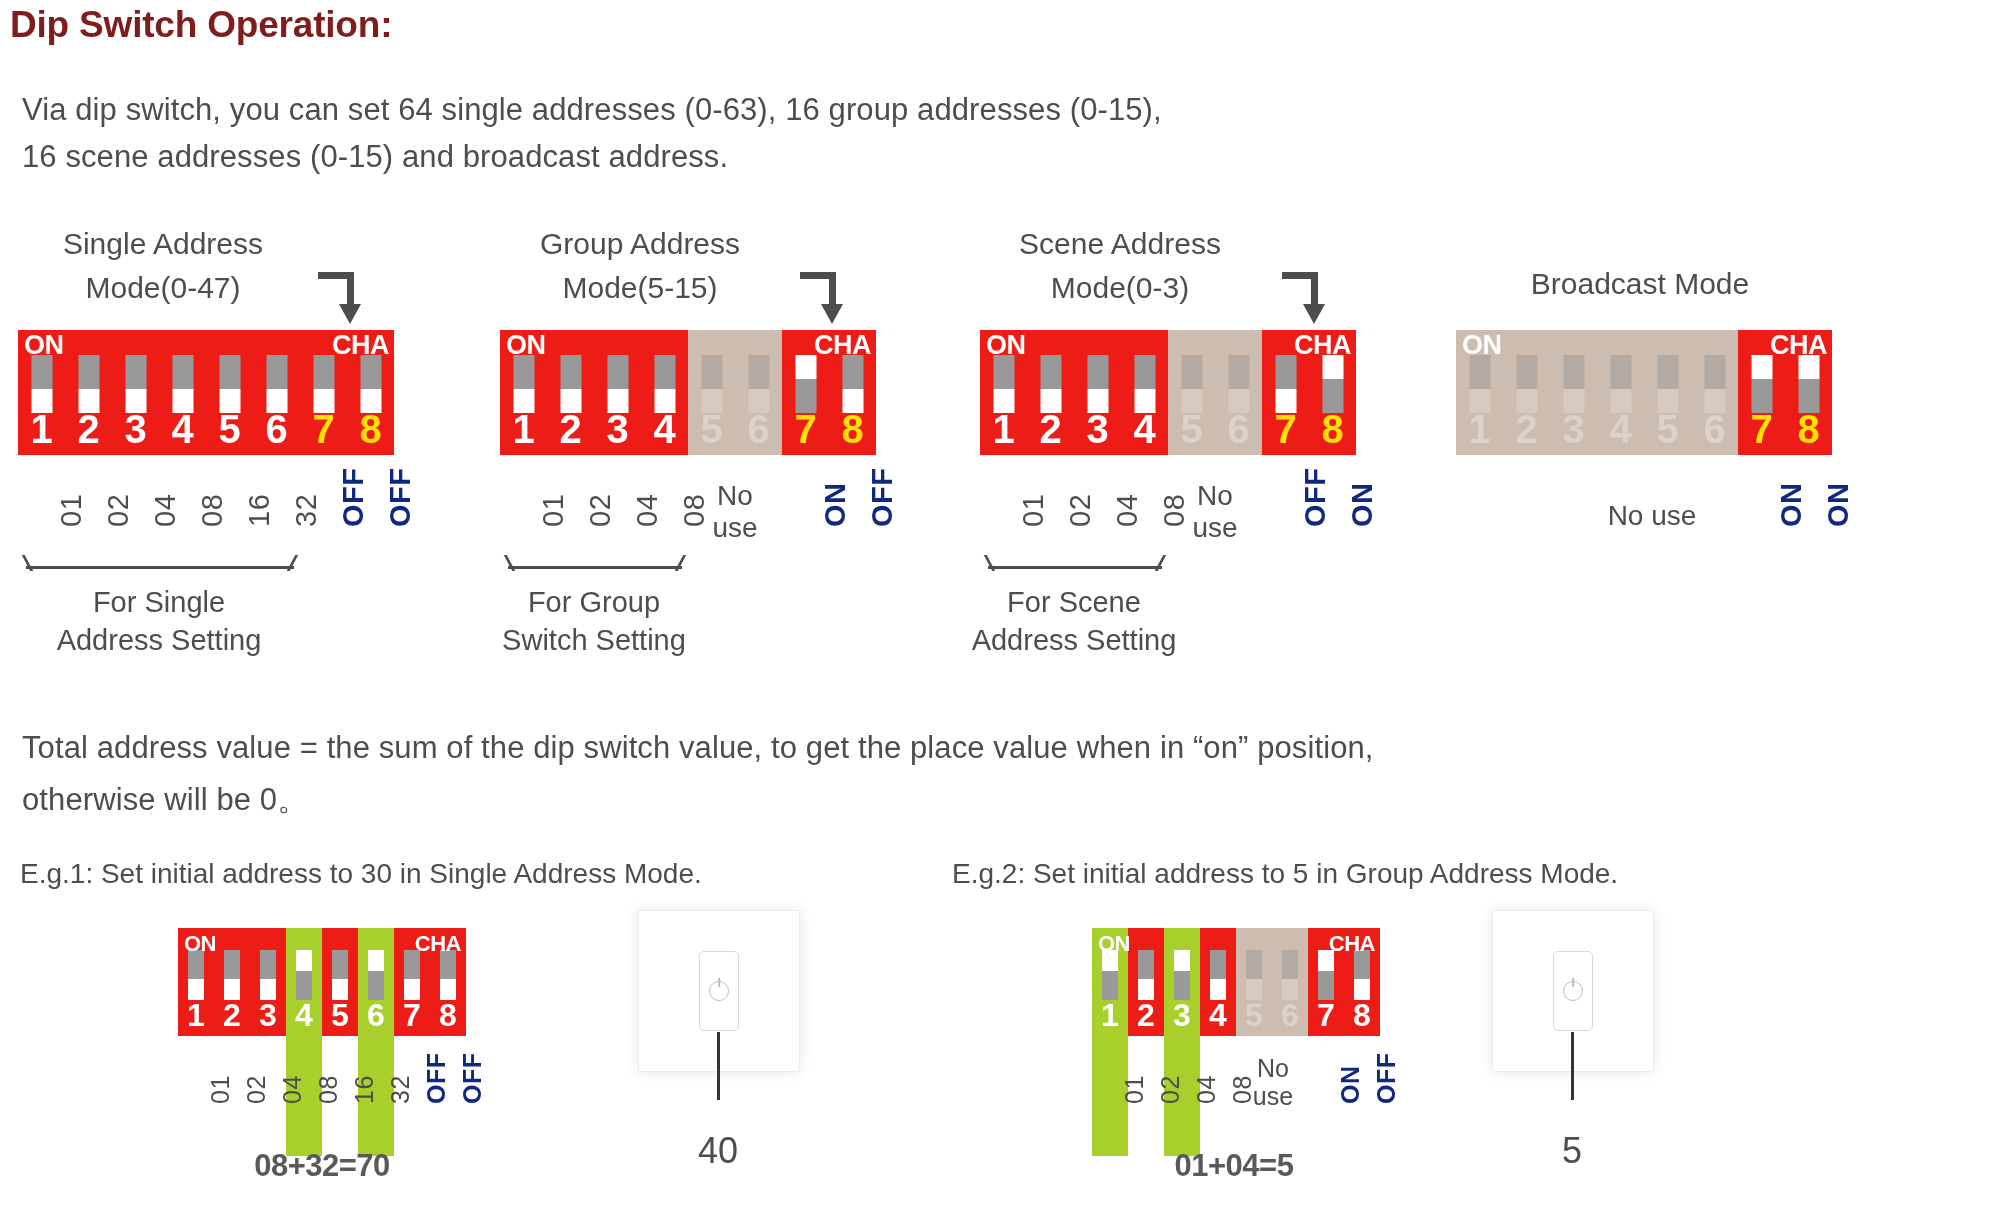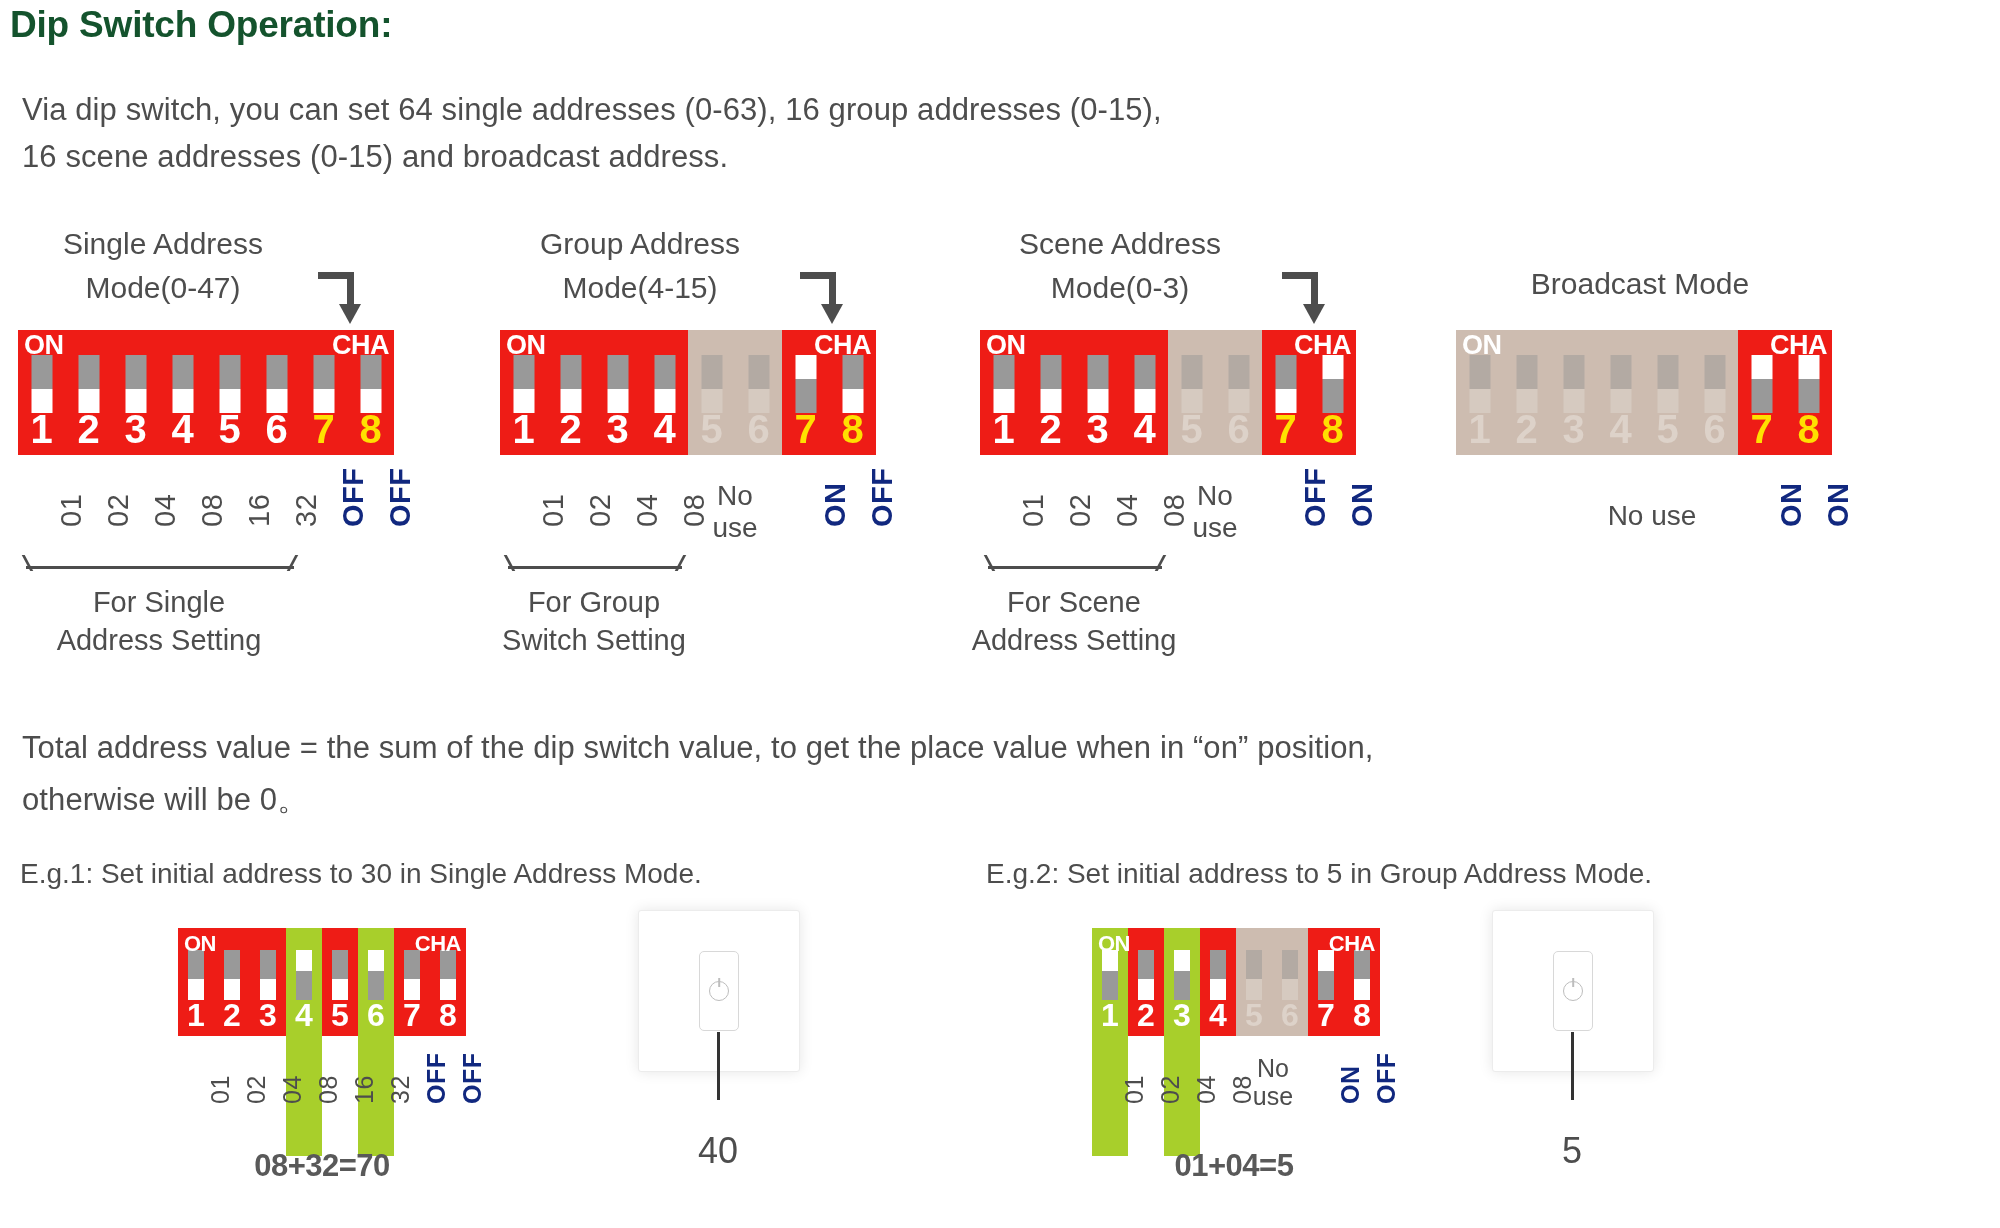--- a/index.html
+++ b/index.html
@@ -15,21 +15,21 @@
     color: #4a4a4a;
     overflow: hidden;
   }
   .abs { position: absolute; }
 
   
   .title {
     left: 10px; top: 4px;
     font-size: 37px;
     font-weight: bold;
-    color: #14532d;
+    color: #7f1d1d;
     letter-spacing: -0.2px;
   }
   .intro {
     left: 22px; top: 86px;
     font-size: 31px;
     line-height: 47px;
     color: #4d4d4d;
     white-space: pre-line;
     letter-spacing: 0.1px;
   }
@@ -40,21 +40,21 @@
     color: #4d4d4d;
     white-space: pre-line;
     letter-spacing: 0.1px;
   }
   .eg-line {
     top: 858px;
     font-size: 28px;
     color: #4d4d4d;
   }
   .eg1-line { left: 20px; }
-  .eg2-line { left: 952px; margin-left: 34px; }
+  .eg2-line { left: 952px; }
 
   
   .mode-head {
     font-size: 30px;
     color: #4d4d4d;
     text-align: center;
     line-height: 44px;
     white-space: pre-line;
   }
 
@@ -329,21 +329,21 @@
     <div class="vlabel blue" style="left: 336.66px; top: 527px; font-size: 29px;">OFF</div>
     <div class="vlabel blue" style="left: 383.66px; top: 527px; font-size: 29px;">OFF</div>
     <div class="bracket" style="left: 26px; top: 555px; width: 268px; height: 20px;">
       <div class="top"></div>
       <div class="leg l"></div>
       <div class="leg r"></div>
     </div>
     <div class="bracket-label" style="left: -6px; top: 583px; width: 330px;">For Single
 Address Setting</div>
     <div class="abs mode-head" style="left: 495px; top: 222px; width: 290px;">Group Address
-Mode(4-15)</div>
+Mode(5-15)</div>
     <div class="elbow" style="left: 800px; top: 272px; width: 36px; height: 52px;">
       <div class="h"></div>
       <div class="v"></div>
       <div class="head"></div>
     </div>
     <div class="dip" style="left: 500px; top: 330px; width: 376px; height: 125px;">
       <div class="cell" style="width: 47px; height: 125px;">
         <div class="rocker" style="width: 21px; height: 58px; top: 25px;">
           <div class="half grey" style="height: 58%;"></div>
           <div class="half white" style="height: 42%;"></div>

